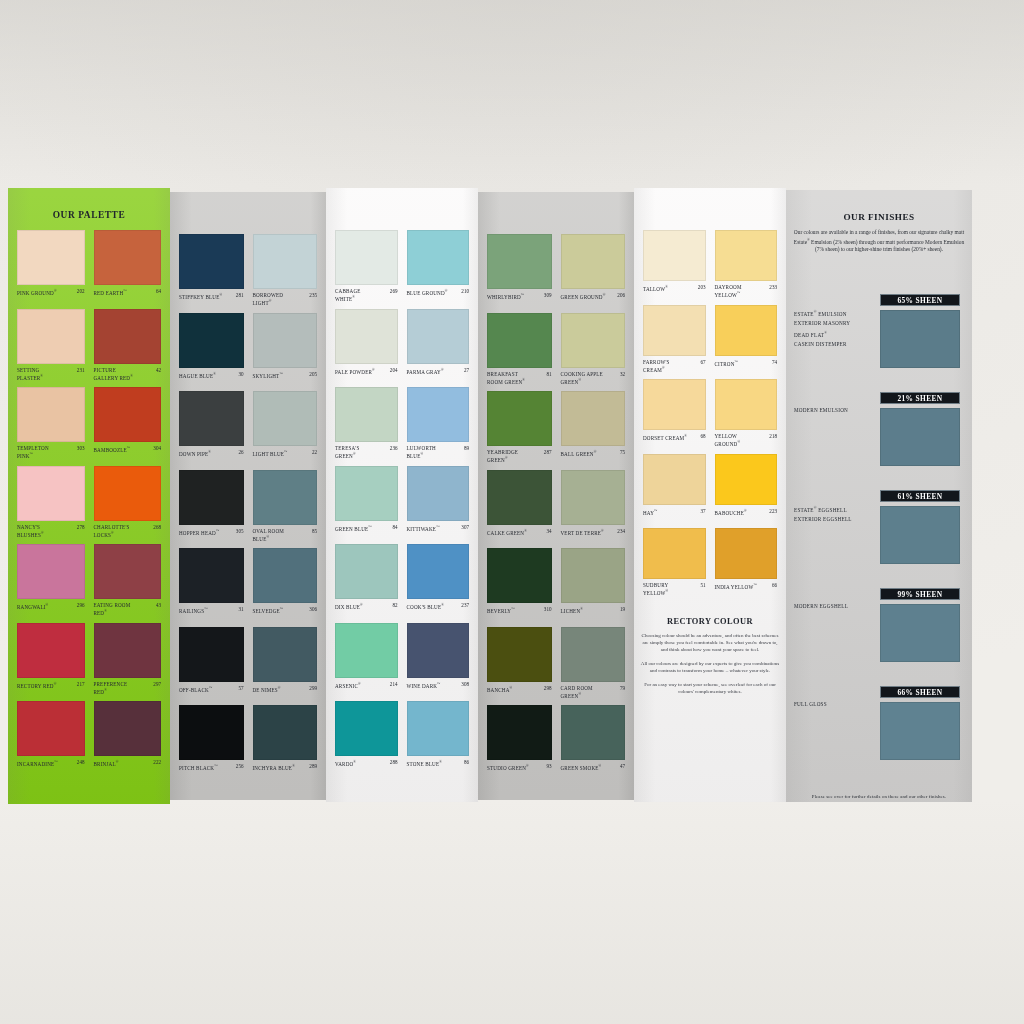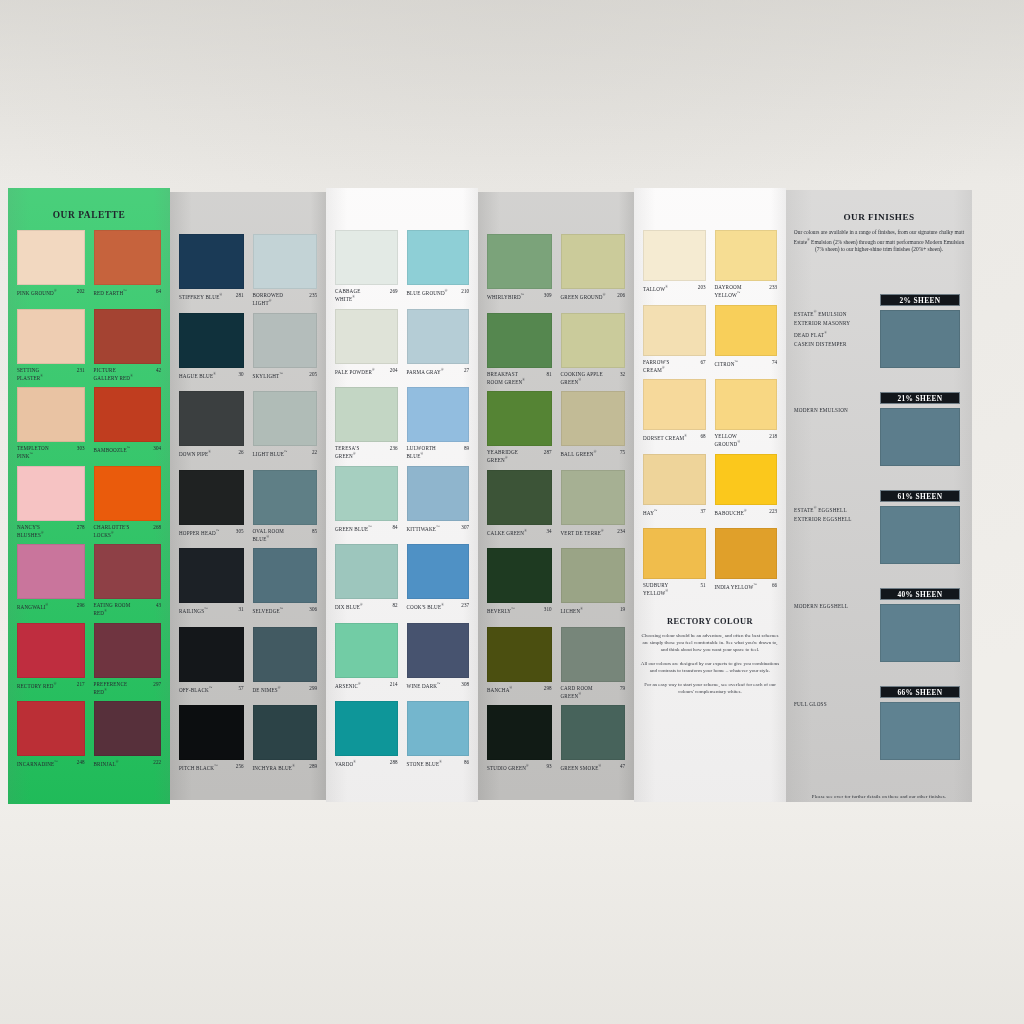--- a/index.html
+++ b/index.html
@@ -147,21 +147,21 @@
     font-size:4.9px;
     color:#2b2f36;
     letter-spacing:.02em;
   }
 </style>
 </head>
 <body>
 
 <div id="backdrop"></div>
 <div id="chart">
-    <div class="panel paper-light" style="left: 8px; top: 188px; width: 162px; height: 616px; background: #22c55e;">
+    <div class="panel paper-light" style="left: 8px; top: 188px; width: 162px; height: 616px; background: #84cc16;">
       <div class="sheen-overlay" style="background: linear-gradient(90deg, rgba(120, 120, 118, 0.1) 0%, rgba(120, 120, 118, 0) 14%), linear-gradient(270deg, rgba(120, 120, 118, 0.1) 0%, rgba(120, 120, 118, 0) 10%), linear-gradient(rgba(255, 255, 255, 0.18) 0%, rgba(0, 0, 0, 0.05) 100%);"></div>
       <div class="panel-title" style="position: absolute; left: 0px; right: 0px; top: 22px; font-size: 9.4px;">OUR PALETTE</div>
       <div class="swatch-grid" style="left: 9px; right: 9px; width: 144px; top: 42px; grid-auto-rows: 78.5px;">
         <div class="swatch-cell">
           <div class="swatch-chip" style="height: 55px; background: rgb(242, 216, 192);"></div>
           <div class="swatch-meta">
             <div class="swatch-name">PINK GROUND<sup>®</sup></div>
             <div class="swatch-num">202</div>
           </div>
         </div>
@@ -645,40 +645,40 @@
         <div class="cc-title">RECTORY COLOUR</div>
         <div class="cc-para">Choosing colour should be an adventure, and often the best schemes are simply those you feel comfortable in. See what you're drawn to, and think about how you want your space to feel.</div>
         <div class="cc-para">All our colours are designed by our experts to give you combinations and contrasts to transform your home – whatever your style.</div>
         <div class="cc-para">For an easy way to start your scheme, see overleaf for each of our colours' complementary whites.</div>
       </div>
     </div>
     <div class="panel paper-mid" style="left: 786px; top: 190px; width: 186px; height: 612px; background: rgb(211, 210, 209);">
       <div class="sheen-overlay" style="background: linear-gradient(90deg, rgba(120, 120, 118, 0.1) 0%, rgba(120, 120, 118, 0) 14%), linear-gradient(270deg, rgba(120, 120, 118, 0.1) 0%, rgba(120, 120, 118, 0) 10%), linear-gradient(rgba(255, 255, 255, 0.18) 0%, rgba(0, 0, 0, 0.05) 100%);"></div>
       <div class="fin-title" style="position: absolute; left: 0px; right: 0px; top: 22px;">OUR FINISHES</div>
       <div class="fin-intro" style="position: absolute; left: 0px; right: 0px; top: 34px;">Our colours are available in a range of finishes, from our signature chalky matt Estate<sup>®</sup> Emulsion (2% sheen) through our matt performance Modern Emulsion (7% sheen) to our higher-shine trim finishes (20%+ sheen).</div>
-      <div class="fin-banner" style="left: 94px; top: 104px; width: 80px;">2% SHEEN</div>
+      <div class="fin-banner" style="left: 94px; top: 104px; width: 80px;">65% SHEEN</div>
       <div class="fin-chip" style="left: 94px; top: 120px; width: 80px; height: 58px; background: rgb(91, 124, 138); filter: brightness(1);"></div>
       <div class="fin-labels" style="position: absolute; left: 8px; top: 118px;">
         <div class="fin-label">ESTATE<sup>®</sup> EMULSION</div>
         <div class="fin-label">EXTERIOR MASONRY</div>
         <div class="fin-label">DEAD FLAT<sup>®</sup></div>
         <div class="fin-label">CASEIN DISTEMPER</div>
       </div>
       <div class="fin-banner" style="left: 94px; top: 202px; width: 80px;">21% SHEEN</div>
       <div class="fin-chip" style="left: 94px; top: 218px; width: 80px; height: 58px; background: rgb(91, 124, 138); filter: brightness(1.012);"></div>
       <div class="fin-labels" style="position: absolute; left: 8px; top: 216px;">
         <div class="fin-label">MODERN EMULSION</div>
       </div>
       <div class="fin-banner" style="left: 94px; top: 300px; width: 80px;">61% SHEEN</div>
       <div class="fin-chip" style="left: 94px; top: 316px; width: 80px; height: 58px; background: rgb(91, 124, 138); filter: brightness(1.024);"></div>
       <div class="fin-labels" style="position: absolute; left: 8px; top: 314px;">
         <div class="fin-label">ESTATE<sup>®</sup> EGGSHELL</div>
         <div class="fin-label">EXTERIOR EGGSHELL</div>
       </div>
-      <div class="fin-banner" style="left: 94px; top: 398px; width: 80px;">40% SHEEN</div>
+      <div class="fin-banner" style="left: 94px; top: 398px; width: 80px;">99% SHEEN</div>
       <div class="fin-chip" style="left: 94px; top: 414px; width: 80px; height: 58px; background: rgb(91, 124, 138); filter: brightness(1.036);"></div>
       <div class="fin-labels" style="position: absolute; left: 8px; top: 412px;">
         <div class="fin-label">MODERN EGGSHELL</div>
       </div>
       <div class="fin-banner" style="left: 94px; top: 496px; width: 80px;">66% SHEEN</div>
       <div class="fin-chip" style="left: 94px; top: 512px; width: 80px; height: 58px; background: rgb(91, 124, 138); filter: brightness(1.048);"></div>
       <div class="fin-labels" style="position: absolute; left: 8px; top: 510px;">
         <div class="fin-label">FULL GLOSS</div>
       </div>
       <div class="fin-footer" style="top: 604px;">Please see over for further details on these and our other finishes.</div>

